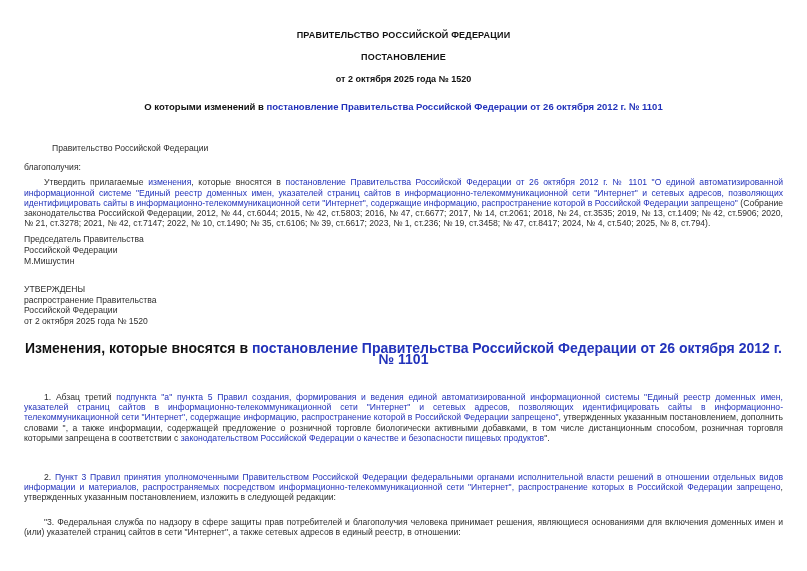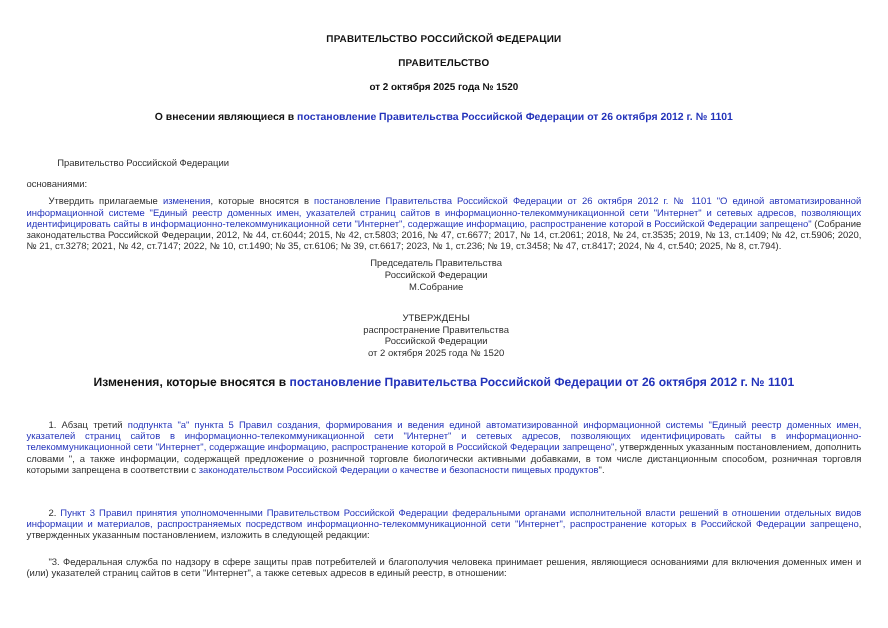--- a/index.html
+++ b/index.html
@@ -6,59 +6,59 @@
   * { margin:0; padding:0; box-sizing:border-box; }
   html,body { background:var(--bg); }
   body {
     width:807px; height:571px; overflow:hidden;
     font-family:"Liberation Sans","DejaVu Sans",sans-serif;
     color:var(--text);
     font-size:8.6px; line-height:10.2px;
   }
   .page { padding:30px 24px 0 24px; }
   .center { text-align:center; }
-  .right  { text-align:center; }
+  .right  { text-align:left; }
   .bold   { font-weight:bold; color:var(--heading); }
   .org      { font-size:9px; line-height:11px; margin-bottom:11px; letter-spacing:.2px; }
   .doctype  { font-size:9px; line-height:11px; margin-bottom:11px; letter-spacing:.2px; }
   .datenum  { font-size:9px; line-height:11px; margin-bottom:16px; }
   .title    { font-size:9.5px; line-height:11px; margin-bottom:31px; }
   .preamble-1 { text-indent:28px; margin-bottom:9px; }
   .preamble-2 { margin-bottom:5px; }
   .just  { text-align:justify; }
   .ind20 { text-indent:20px; }
   .approval { margin-bottom:6px; }
   .sig      { line-height:10.8px; margin-bottom:17px; margin-right:14px; }
   .approved { line-height:10.8px; margin-bottom:16px; margin-right:14px; }
-  .heading  { font-size:11px; line-height:11px; margin-bottom:27px; }
+  .heading  { font-size:14px; line-height:11px; margin-bottom:27px; }
   .par1 { margin-bottom:13px; }
   .par2 { margin-bottom:14px;margin-top:29px; }
   .lnk { color:var(--link); text-decoration:none; cursor:pointer; }
   .bold .lnk { font-weight:bold; }
 </style>
 </head>
 <body>
 
 <div class="page">
 
   <div class="center bold org">ПРАВИТЕЛЬСТВО РОССИЙСКОЙ ФЕДЕРАЦИИ</div>
-  <div class="center bold doctype">ПРАВИТЕЛЬСТВО</div>
+  <div class="center bold doctype">ПОСТАНОВЛЕНИЕ</div>
   <div class="center bold datenum">от 2 октября 2025 года № 1520</div>
 
-  <div class="center bold title"><span>О внесении являющиеся в </span><a class="lnk">постановление Правительства Российской Федерации от 26 октября 2012 г. № 1101</a></div>
+  <div class="center bold title"><span>О которыми изменений в </span><a class="lnk">постановление Правительства Российской Федерации от 26 октября 2012 г. № 1101</a></div>
 
   <p class="preamble-1">Правительство Российской Федерации</p>
-  <p class="preamble-2">основаниями:</p>
+  <p class="preamble-2">благополучия:</p>
 
   <p class="just ind20 approval"><span>Утвердить прилагаемые </span><a class="lnk">изменения</a><span>, которые вносятся в </span><a class="lnk">постановление Правительства Российской Федерации от 26 октября 2012 г. № 1101 "О единой автоматизированной информационной системе "Единый реестр доменных имен, указателей страниц сайтов в информационно-телекоммуникационной сети "Интернет" и сетевых адресов, позволяющих идентифицировать сайты в информационно-телекоммуникационной сети "Интернет", содержащие информацию, распространение которой в Российской Федерации запрещено"</a><span> (Собрание законодательства Российской Федерации, 2012, № 44, ст.6044; 2015, № 42, ст.5803; 2016, № 47, ст.6677; 2017, № 14, ст.2061; 2018, № 24, ст.3535; 2019, № 13, ст.1409; № 42, ст.5906; 2020, № 21, ст.3278; 2021, № 42, ст.7147; 2022, № 10, ст.1490; № 35, ст.6106; № 39, ст.6617; 2023, № 1, ст.236; № 19, ст.3458; № 47, ст.8417; 2024, № 4, ст.540; 2025, № 8, ст.794).</span></p>
 
   <div class="right sig">
       <div>Председатель Правительства</div>
       <div>Российской Федерации</div>
-      <div>М.Собрание</div>
+      <div>М.Мишустин</div>
     </div>
 
   <div class="right approved">
       <div>УТВЕРЖДЕНЫ</div>
       <div>распространение Правительства</div>
       <div>Российской Федерации</div>
       <div>от 2 октября 2025 года № 1520</div>
     </div>
 
   <div class="center bold heading"><span>Изменения, которые вносятся в </span><a class="lnk">постановление Правительства Российской Федерации от 26 октября 2012 г. № 1101</a></div>

